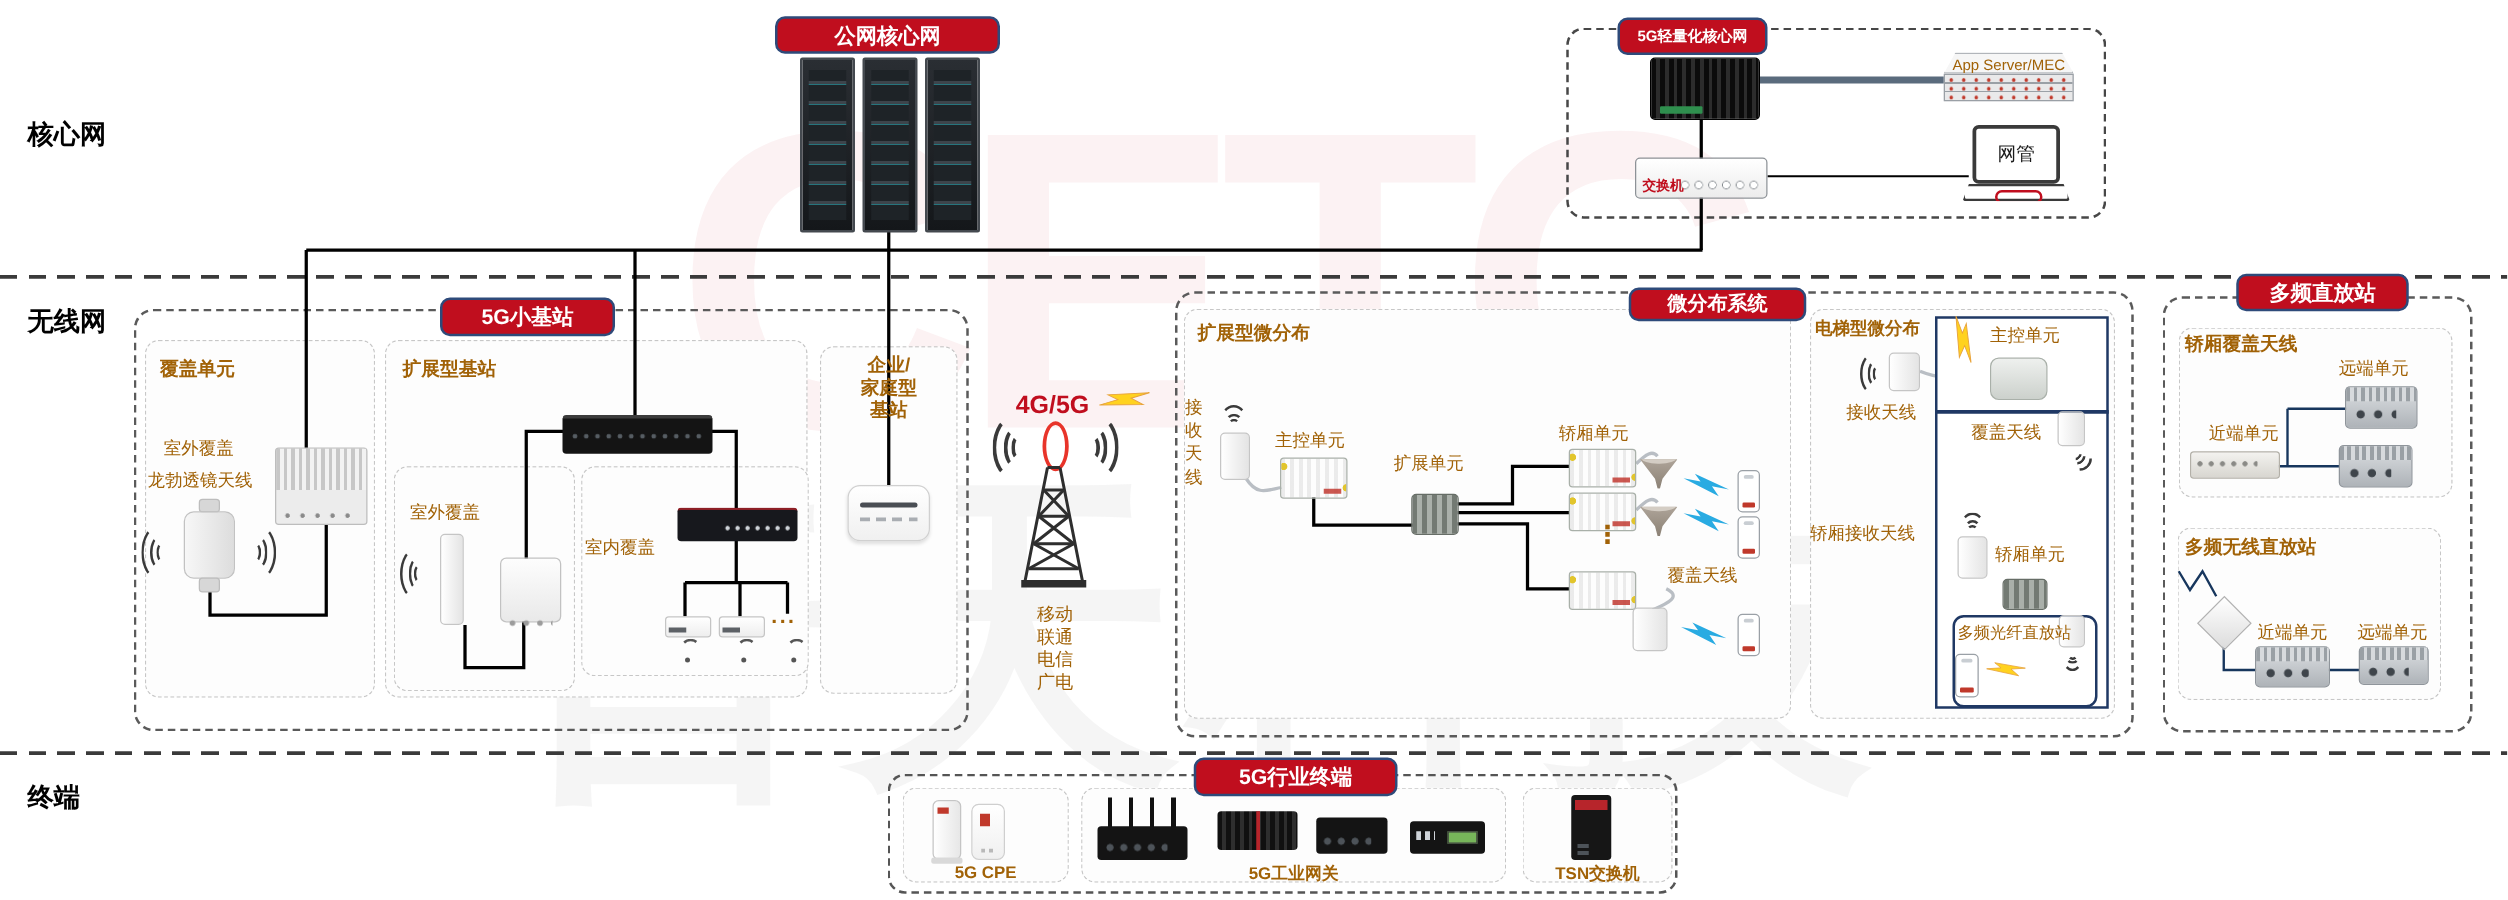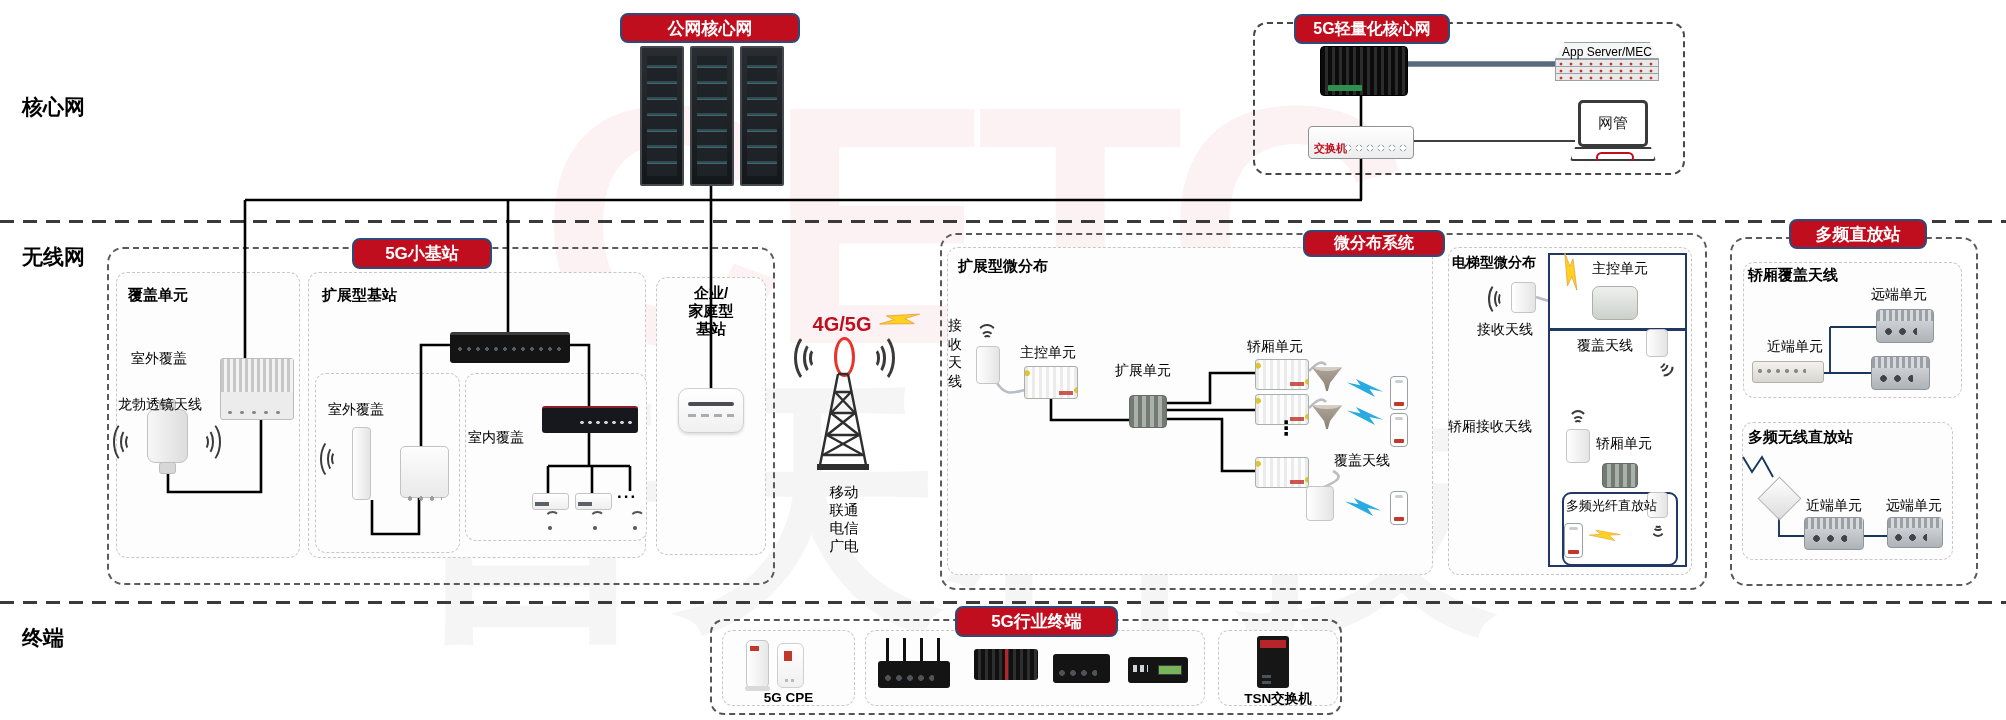--- a/index.html
+++ b/index.html
@@ -14,21 +14,21 @@
        background:repeating-linear-gradient(90deg,#3a3a3a 0 14px,transparent 14px 23px)}
   
   .box-outer{position:absolute;border:2px dashed #5a5a5a;border-radius:16px;background:transparent}
   .box-mid{position:absolute;border:2px dashed #474747;border-radius:12px}
   .box-inner{position:absolute;border:1.5px dashed #c7c7c7;border-radius:11px;background:#fdfdfd}
   
   .badge{position:absolute;display:flex;align-items:center;justify-content:center;
          background:#C00E1E;color:#fff;font-weight:bold;font-size:17px;
          border:2px solid #2E4A7A;border-radius:8px;white-space:nowrap;z-index:6}
   
-  .lbl{position:absolute;font-size:14px;color:#000000;white-space:nowrap;z-index:5}
+  .lbl{position:absolute;font-size:14px;color:#a16207;white-space:nowrap;z-index:5}
   .b{font-weight:bold}
   .c{text-align:center;white-space:normal}
   .pre{white-space:pre-line}
   .sec{font-size:21px;font-weight:bold;color:#000}
   
   .dev{position:absolute;z-index:4}
   .rack{background:linear-gradient(#2a2e33,#14171a);border:2px solid #44494f;border-radius:2px}
   .rack::before{content:"";position:absolute;inset:8px 5px;
      background:repeating-linear-gradient(#1e2327 0 9px,#3d444b 9px 11px,#27757d 11px 12px,#1e2327 12px 16px)}
   .coredev{background:repeating-linear-gradient(90deg,#0b0b0b 0 4px,#2c2c2c 4px 7px);border-radius:4px;border:1px solid #000}
@@ -184,21 +184,21 @@
       <path data-name="cover3-panel-cable" d="M1333,471 C1345,477 1336,482 1322,488"></path>
     </g>
   </svg>
 
   <div class="badge" data-name="public-core-badge" style="left:620px;top:13px;width:180px;height:30px">公网核心网</div>
   <div class="dev rack" data-name="server-rack-icon" style="left:640px;top:46px;width:44px;height:140px"></div>
   <div class="dev rack" data-name="server-rack-icon" style="left:690px;top:46px;width:44px;height:140px"></div>
   <div class="dev rack" data-name="server-rack-icon" style="left:740px;top:46px;width:44px;height:140px"></div>
 
   <div class="box-mid" data-name="lite-core-box" style="left:1253px;top:22px;width:432px;height:153px;border-radius:14px"></div>
-  <div class="badge" data-name="lite-core-badge" style="left:1294px;top:14px;width:156px;height:30px;font-size:16px">5G轻量化核心网</div>
+  <div class="badge" data-name="lite-core-badge" style="left:1294px;top:14px;width:120px;height:30px;font-size:12px">5G轻量化核心网</div>
   <div class="dev coredev" data-name="lite-core-device-icon" style="left:1320px;top:46px;width:88px;height:50px"></div>
 
   <div class="dev srv-top" data-name="app-server-top-icon" style="left:1555px;top:42px;width:104px;height:17px"></div>
   <div class="lbl" data-name="app-server-label" style="left:1555px;top:45px;width:104px;font-size:12px;text-align:center">App Server/MEC</div>
   <div class="dev srv-rows" data-name="app-server-stack-icon" style="left:1555px;top:59px;width:104px;height:22px"></div>
 
   <div class="dev switchdev" data-name="switch-device-icon" style="left:1308px;top:126px;width:106px;height:33px">
     <span class="lbl" data-name="switch-label" style="left:5px;top:14px;font-size:11px;font-weight:bold;color:#C00E1E">交换机</span>
     <span class="ports" data-name="switch-ports-icon" style="width:66px"></span>
   </div>
@@ -206,21 +206,21 @@
     <span data-name="nms-label">网管</span>
   </div>
   <div class="dev lap-base" data-name="nms-laptop-base-icon" style="left:1570px;top:147px;width:86px;height:14px"></div>
 
   <div class="box-outer" data-name="small-cell-box" style="left:107px;top:247px;width:668px;height:338px"></div>
   <div class="badge" data-name="small-cell-badge" style="left:352px;top:238px;width:140px;height:31px">5G小基站</div>
 
   <div class="box-inner" data-name="integrated-bs-box" style="left:116px;top:272px;width:184px;height:286px"></div>
   <div class="lbl b" data-name="integrated-bs-title" style="left:128px;top:286px;font-size:15px">覆盖单元</div>
   <div class="lbl" data-name="integrated-coverage-label" style="left:131px;top:350px">室外覆盖</div>
-  <div class="lbl" data-name="lens-antenna-label" style="left:118px;top:396px">龙勃透镜天线</div>
+  <div class="lbl" data-name="lens-antenna-label" style="left:118px;top:376px">龙勃透镜天线</div>
   <div class="dev lenscap" data-name="lens-antenna-icon" style="left:159px;top:399px;width:17px;height:11px"></div>
   <div class="dev lensbody" data-name="lens-antenna-body-icon" style="left:147px;top:409px;width:41px;height:54px"></div>
   <div class="dev lenscap" data-name="lens-antenna-base-icon" style="left:159px;top:462px;width:17px;height:12px"></div>
   <div class="fan" data-name="wifi-arcs-icon" style="left:113px;top:420px;width:28px;height:44px"></div>
   <div class="fan r" data-name="wifi-arcs-icon" style="left:193px;top:420px;width:28px;height:44px"></div>
   <div class="dev finwhite" data-name="integrated-bs-device-icon" style="left:220px;top:358px;width:74px;height:62px"></div>
 
   <div class="box-inner" data-name="extended-bs-box" style="left:308px;top:272px;width:338px;height:286px"></div>
   <div class="lbl b" data-name="extended-bs-title" style="left:322px;top:286px;font-size:15px">扩展型基站</div>
   <div class="dev u1" data-name="bbu-1u-server-icon" style="left:450px;top:332px;width:120px;height:31px"></div>
@@ -364,18 +364,19 @@
   <div class="dev cpe1" data-name="cpe-device-icon" style="left:746px;top:640px;width:23px;height:48px"></div>
   <div class="dev cpe2" data-name="cpe-device-icon" style="left:777px;top:643px;width:27px;height:45px"></div>
   <div class="lbl b c" data-name="cpe-label" style="left:722px;top:690px;width:133px;font-size:13.5px">5G CPE</div>
 
   <div class="box-inner" data-name="gateway-box" style="left:865px;top:630px;width:340px;height:76px"></div>
   <div class="dev ants" data-name="gateway-router-antennas-icon" style="left:886px;top:638px;width:56px;height:24px"></div>
   <div class="dev gwbox" data-name="gateway-router-icon" style="left:878px;top:661px;width:72px;height:27px"></div>
   <div class="dev gwfin" data-name="gateway-finned-device-icon" style="left:974px;top:649px;width:64px;height:31px"></div>
   <div class="dev gwbox" data-name="gateway-ports-device-icon" style="left:1053px;top:654px;width:57px;height:29px"></div>
   <div class="dev gwdisp" data-name="gateway-display-device-icon" style="left:1128px;top:657px;width:60px;height:26px"></div>
+  <div class="lbl b c" data-name="gateway-label" style="left:865px;top:690px;width:340px;font-size:13.5px">5G工业网关</div>
 
   <div class="box-inner" data-name="tsn-box" style="left:1218px;top:630px;width:120px;height:76px"></div>
   <div class="dev tsn" data-name="tsn-switch-icon" style="left:1257px;top:636px;width:32px;height:52px"></div>
   <div class="lbl b c" data-name="tsn-label" style="left:1218px;top:690px;width:120px;font-size:13.5px">TSN交换机</div>
 
 </div>
 
 </body></html>

